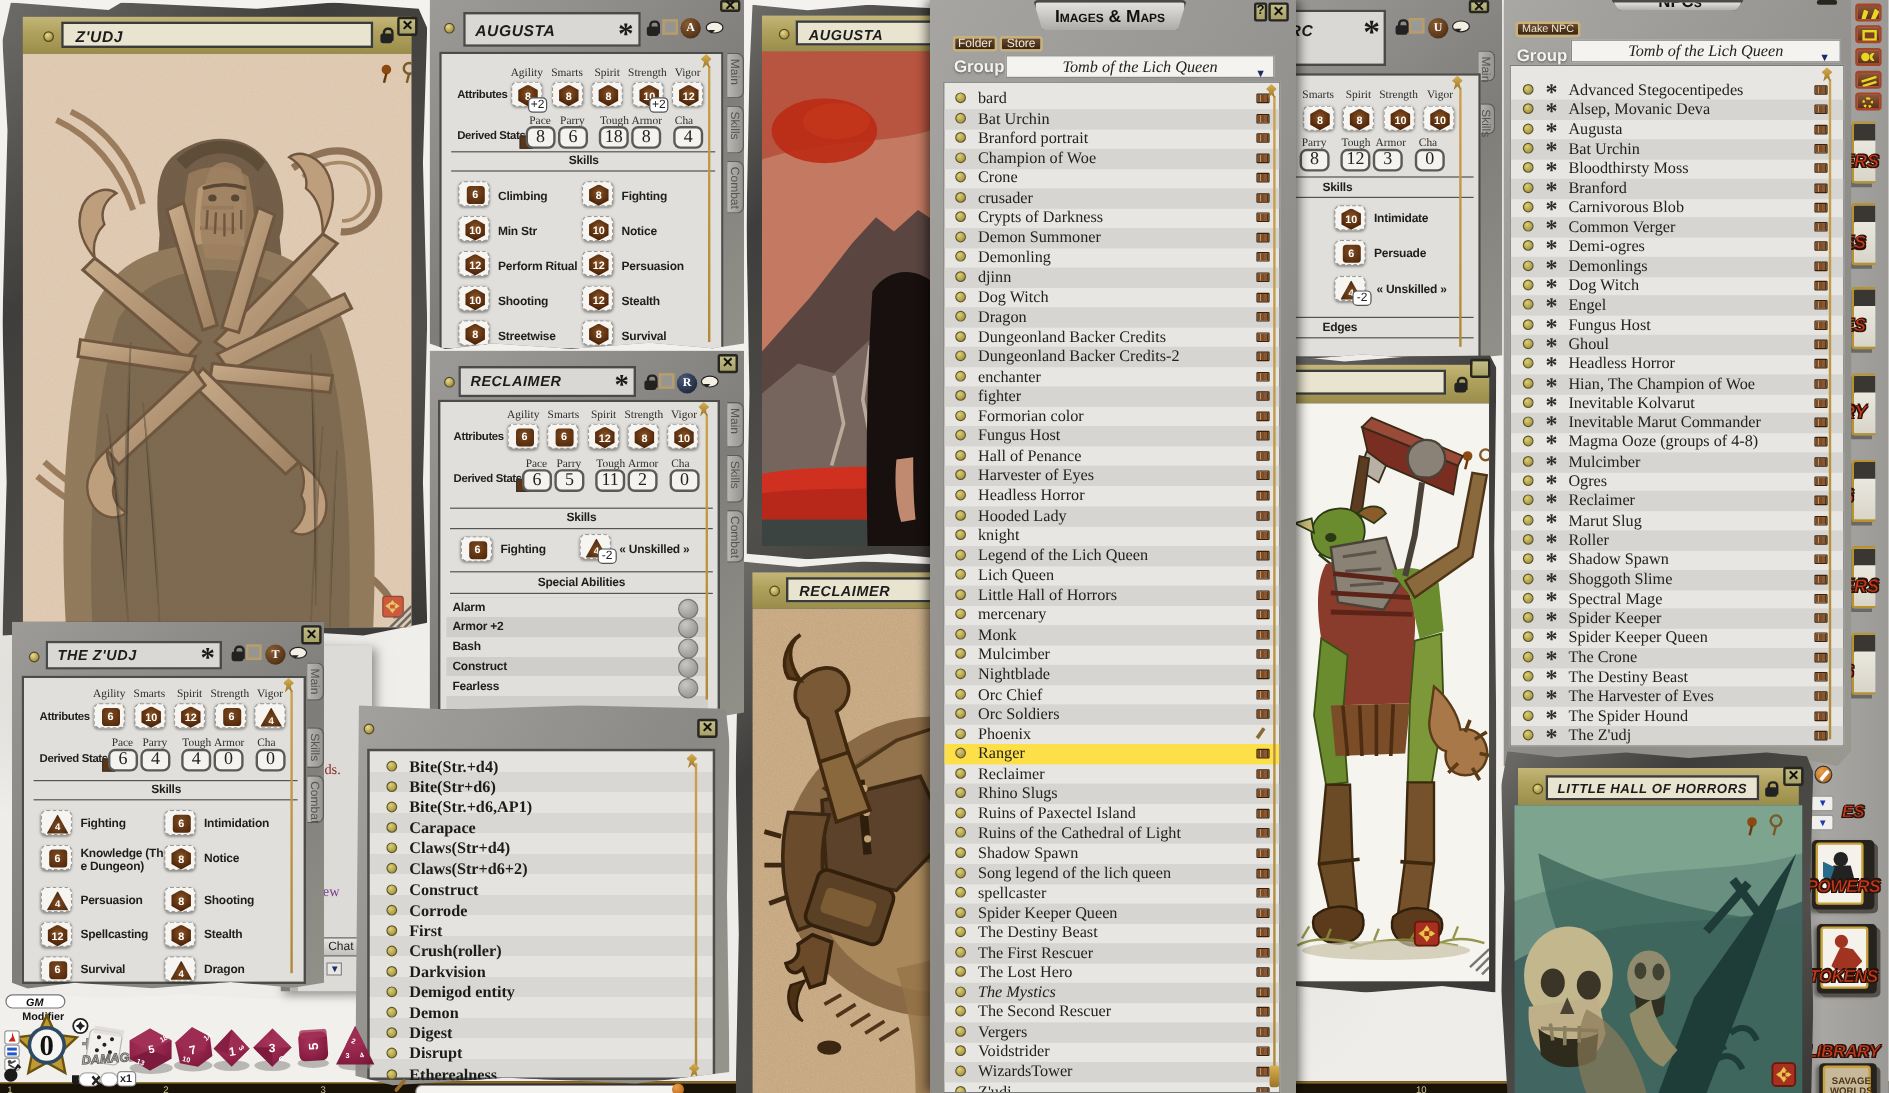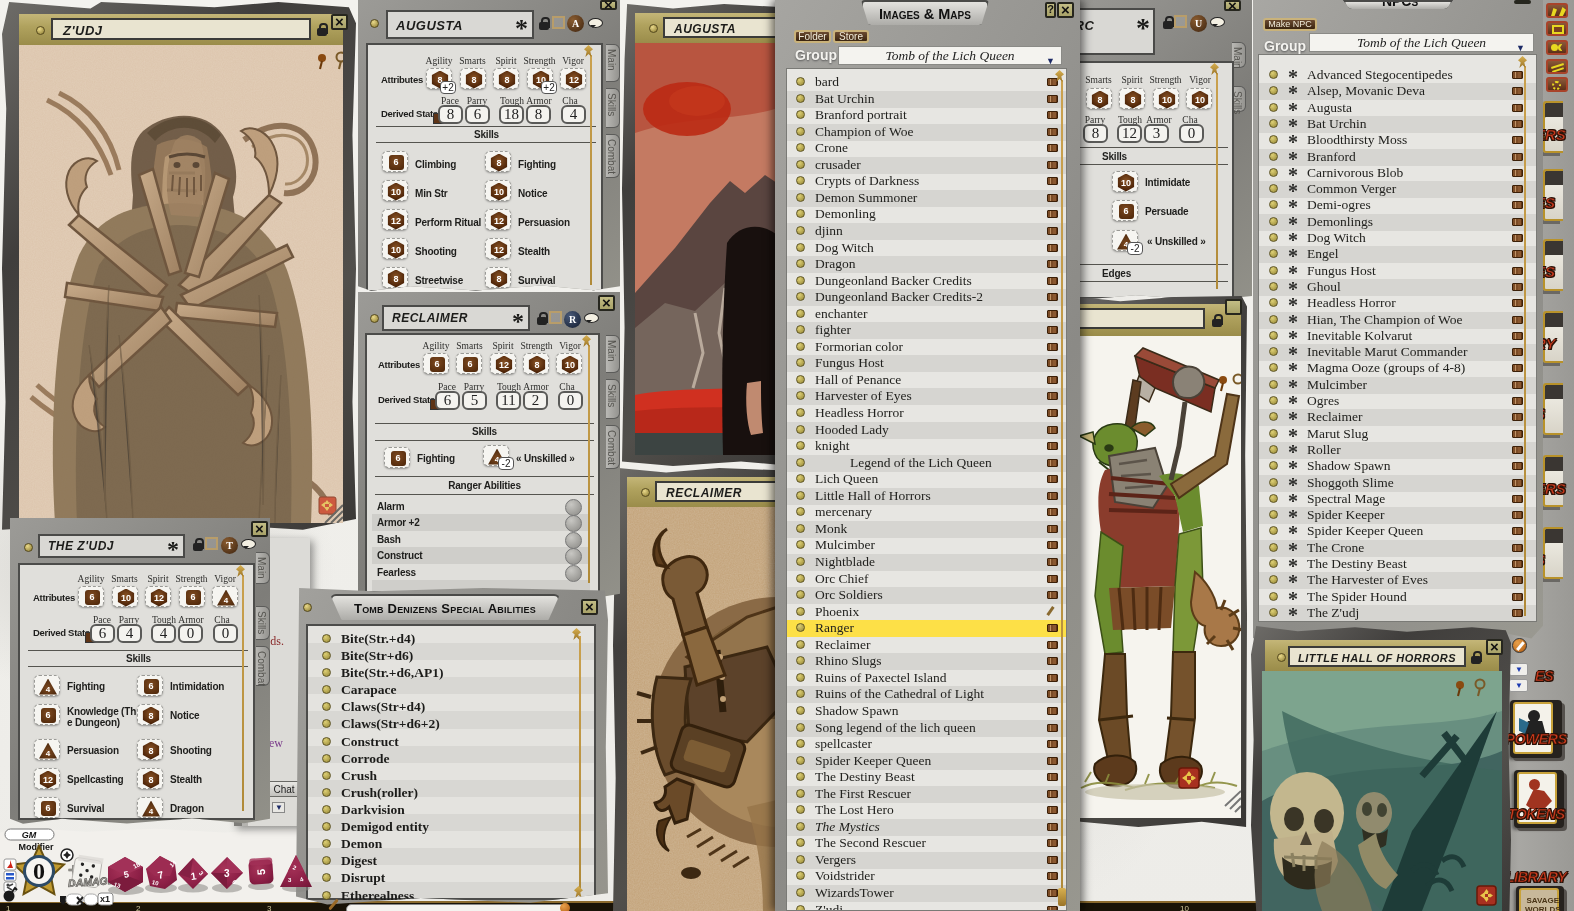--- a/index.html
+++ b/index.html
@@ -552,21 +552,21 @@
           <span style="left:28px;position:absolute;">Hooded Lady</span>
           <span class="bkic" style="left:260px;top:4px;"></span>
         </div>
 <div class="lrow" style="left:0;top:369.1px;width:281px;">
           <span class="icel" style="left:9px;top:3px;"></span>
           <span style="left:28px;position:absolute;">knight</span>
           <span class="bkic" style="left:260px;top:4px;"></span>
         </div>
 <div class="lrow" style="left:0;top:385.7px;width:281px;background:#d6d5d1;">
           <span class="icel" style="left:9px;top:3px;"></span>
-          <span style="left:28px;position:absolute;margin-left:35px;">Legend of the Lich Queen</span>
+          <span style="left:28px;position:absolute;">Legend of the Lich Queen</span>
           <span class="bkic" style="left:260px;top:4px;"></span>
         </div>
 <div class="lrow" style="left:0;top:402.2px;width:281px;">
           <span class="icel" style="left:9px;top:3px;"></span>
           <span style="left:28px;position:absolute;">Lich Queen</span>
           <span class="bkic" style="left:260px;top:4px;"></span>
         </div>
 <div class="lrow" style="left:0;top:418.8px;width:281px;background:#d6d5d1;">
           <span class="icel" style="left:9px;top:3px;"></span>
           <span style="left:28px;position:absolute;">Little Hall of Horrors</span>
@@ -1126,21 +1126,21 @@
   <div class="diebox" style="left:17px;top:112px;">
           <div class="die dsq">6</div>
         </div>
   <div class="blbl" style="left:50px;top:118px;">Fighting</div>
   <div class="diebox" style="left:116px;top:110px;">
           <div class="die dtri">4</div>
         </div>
   <div style="left:131px;top:122px;width:16px;height:13px;background:#fff;border:1px solid #555;border-radius:4px;font-size:10px;text-align:center;line-height:12px;color:#222;">-2</div>
   <div class="blbl" style="left:149px;top:118px;">« Unskilled »</div>
   <div style="left:8px;top:141px;width:219px;height:1px;background:#55544f;"></div>
-  <div class="blbl" style="left:0;top:145px;width:235px;text-align:center;">Ranger Abilities</div>
+  <div class="blbl" style="left:0;top:145px;width:235px;text-align:center;">Special Abilities</div>
   <div style="left:8px;top:159px;width:219px;height:1px;background:#55544f;"></div>
   <div style="left:5px;top:163px;width:218px;height:93px;background:repeating-linear-gradient(#e0dfdb 0 16.4px,#cfcecA 16.4px 32.8px);"></div>
   <div class="blbl" style="left:10px;top:166px;">Alarm</div>
   <div class="blbl" style="left:10px;top:182px;">Armor +2</div>
   <div class="blbl" style="left:10px;top:199px;">Bash</div>
   <div class="blbl" style="left:10px;top:215px;">Construct</div>
   <div class="blbl" style="left:10px;top:232px;">Fearless</div>
   <div style="left:198px;top:164px;width:17px;height:17px;border-radius:50%;background:radial-gradient(circle at 35% 30%,#c8c7c3,#8a8985);border:1px solid #777;"></div>
   <div style="left:198px;top:180px;width:17px;height:17px;border-radius:50%;background:radial-gradient(circle at 35% 30%,#c8c7c3,#8a8985);border:1px solid #777;"></div>
   <div style="left:198px;top:197px;width:17px;height:17px;border-radius:50%;background:radial-gradient(circle at 35% 30%,#c8c7c3,#8a8985);border:1px solid #777;"></div>
@@ -1245,21 +1245,20 @@
   <div class="blbl" style="left:47px;top:238px;">Survival</div>
   <div class="diebox" style="left:117px;top:232px;">
           <div class="die dtri">4</div>
         </div>
   <div class="blbl" style="left:150px;top:238px;">Dragon</div>
  </div>
  <div class="sbar" style="left:232px;top:57px;height:236px;"></div>
  <div class="stip" style="left:226px;top:47px;width:9px;height:12px;"></div>
 </div>
 <div id="w-tomb" style="left:296px;top:588px;width:312px;height:318px;background:linear-gradient(120deg,#a2a19d,#8a8985 60%,#96958d);box-shadow:0 -4px 10px rgba(0,0,0,.5),0 5px 10px rgba(0,0,0,.5);clip-path:polygon(1% 0,25% 1%,60% 0,99% 0.8%,100% 10%,99.3% 50%,100% 96%,75% 99%,40% 97.5%,10% 99.5%,0 97%);">
- <div class="ttab" style="left:34px;top:6px;width:230px;height:26px;font-size:13px;line-height:26px;border-radius:6px 6px 12px 12px;clip-path:polygon(0 0,100% 0,95% 100%,5% 100%);letter-spacing:.2px;">Tomb Denizens Special Abilities</div>
  <div class="goldc" style="left:7px;top:15px;"></div>
  <div class="xbtn" style="left:285px;top:11px;">×</div>
  <div style="left:10px;top:36px;width:290px;height:276px;background:repeating-linear-gradient(#e4e3df 0 17.1px,#d8d7d3 17.1px 34.2px);border:2px solid #4c4c4a;">
   <div style="left:14px;top:5px;width:260px;height:17px;font-family:'Liberation Serif',serif;font-weight:bold;font-size:13.5px;color:#1c1c1a;">
           <span class="icel" style="left:0px;top:3px;"></span>
           <span style="position:absolute;left:19px;">Bite(Str.+d4)</span>
         </div>
   <div style="left:14px;top:22px;width:260px;height:17px;font-family:'Liberation Serif',serif;font-weight:bold;font-size:13.5px;color:#1c1c1a;">
           <span class="icel" style="left:0px;top:3px;"></span>
           <span style="position:absolute;left:19px;">Bite(Str+d6)</span>
@@ -1283,21 +1282,21 @@
   <div style="left:14px;top:108px;width:260px;height:17px;font-family:'Liberation Serif',serif;font-weight:bold;font-size:13.5px;color:#1c1c1a;">
           <span class="icel" style="left:0px;top:3px;"></span>
           <span style="position:absolute;left:19px;">Construct</span>
         </div>
   <div style="left:14px;top:125px;width:260px;height:17px;font-family:'Liberation Serif',serif;font-weight:bold;font-size:13.5px;color:#1c1c1a;">
           <span class="icel" style="left:0px;top:3px;"></span>
           <span style="position:absolute;left:19px;">Corrode</span>
         </div>
   <div style="left:14px;top:142px;width:260px;height:17px;font-family:'Liberation Serif',serif;font-weight:bold;font-size:13.5px;color:#1c1c1a;">
           <span class="icel" style="left:0px;top:3px;"></span>
-          <span style="position:absolute;left:19px;">Crush</span>
+          <span style="position:absolute;left:19px;">First</span>
         </div>
   <div style="left:14px;top:159px;width:260px;height:17px;font-family:'Liberation Serif',serif;font-weight:bold;font-size:13.5px;color:#1c1c1a;">
           <span class="icel" style="left:0px;top:3px;"></span>
           <span style="position:absolute;left:19px;">Crush(roller)</span>
         </div>
   <div style="left:14px;top:176px;width:260px;height:17px;font-family:'Liberation Serif',serif;font-weight:bold;font-size:13.5px;color:#1c1c1a;">
           <span class="icel" style="left:0px;top:3px;"></span>
           <span style="position:absolute;left:19px;">Darkvision</span>
         </div>
   <div style="left:14px;top:193px;width:260px;height:17px;font-family:'Liberation Serif',serif;font-weight:bold;font-size:13.5px;color:#1c1c1a;">

